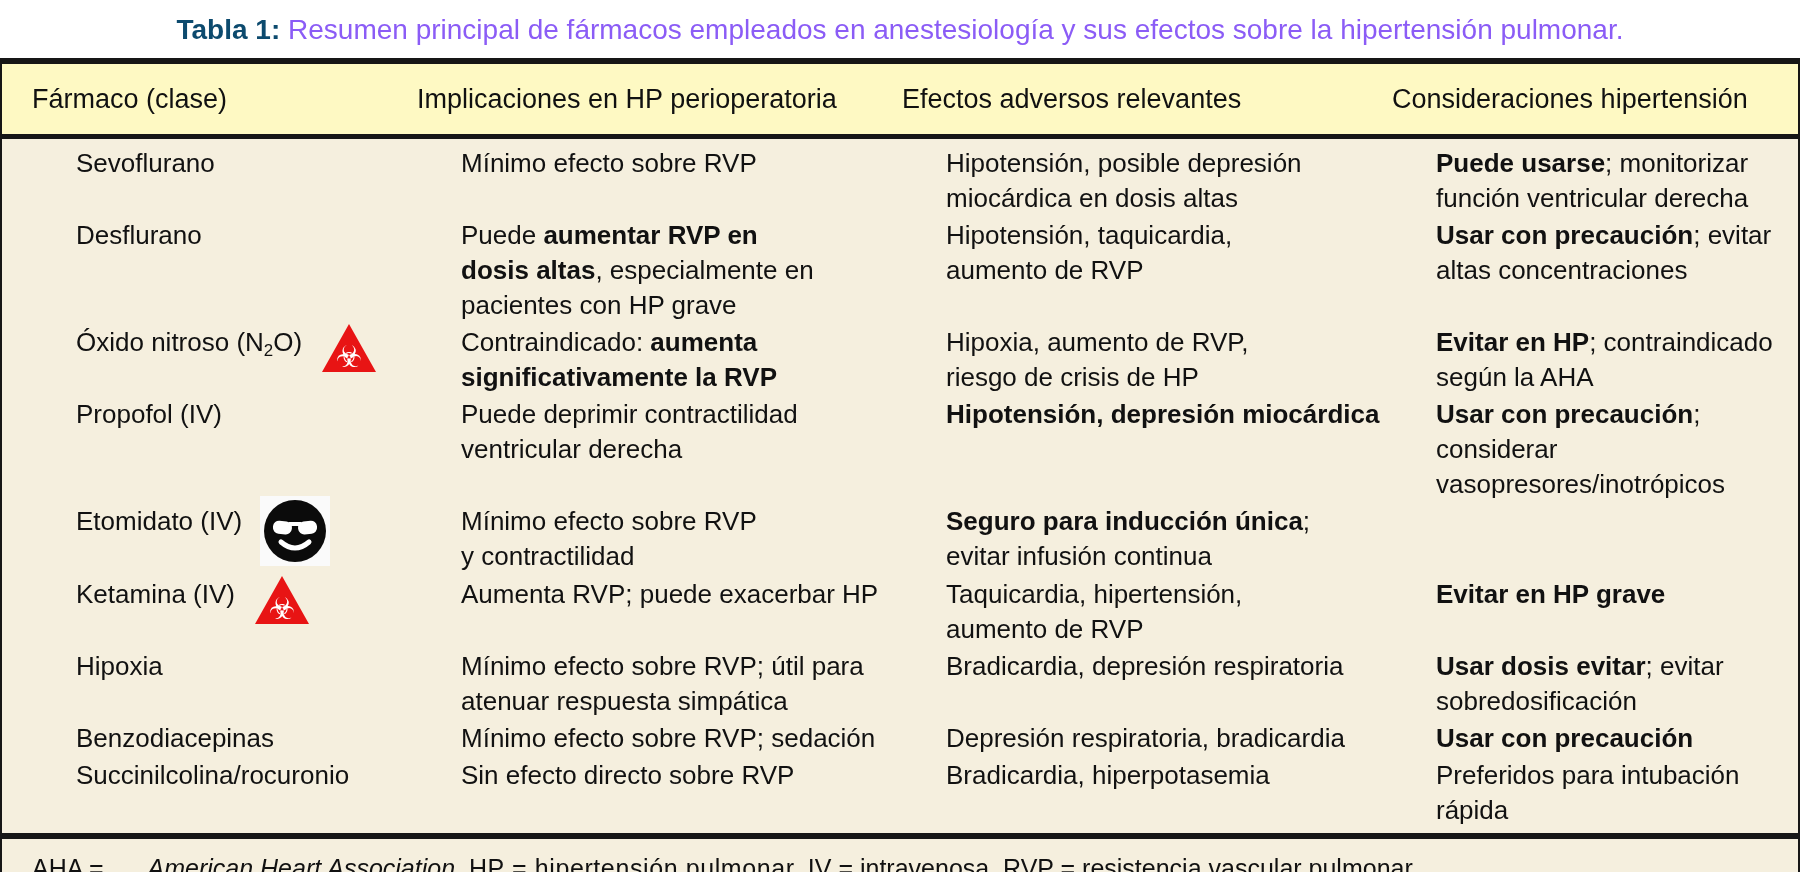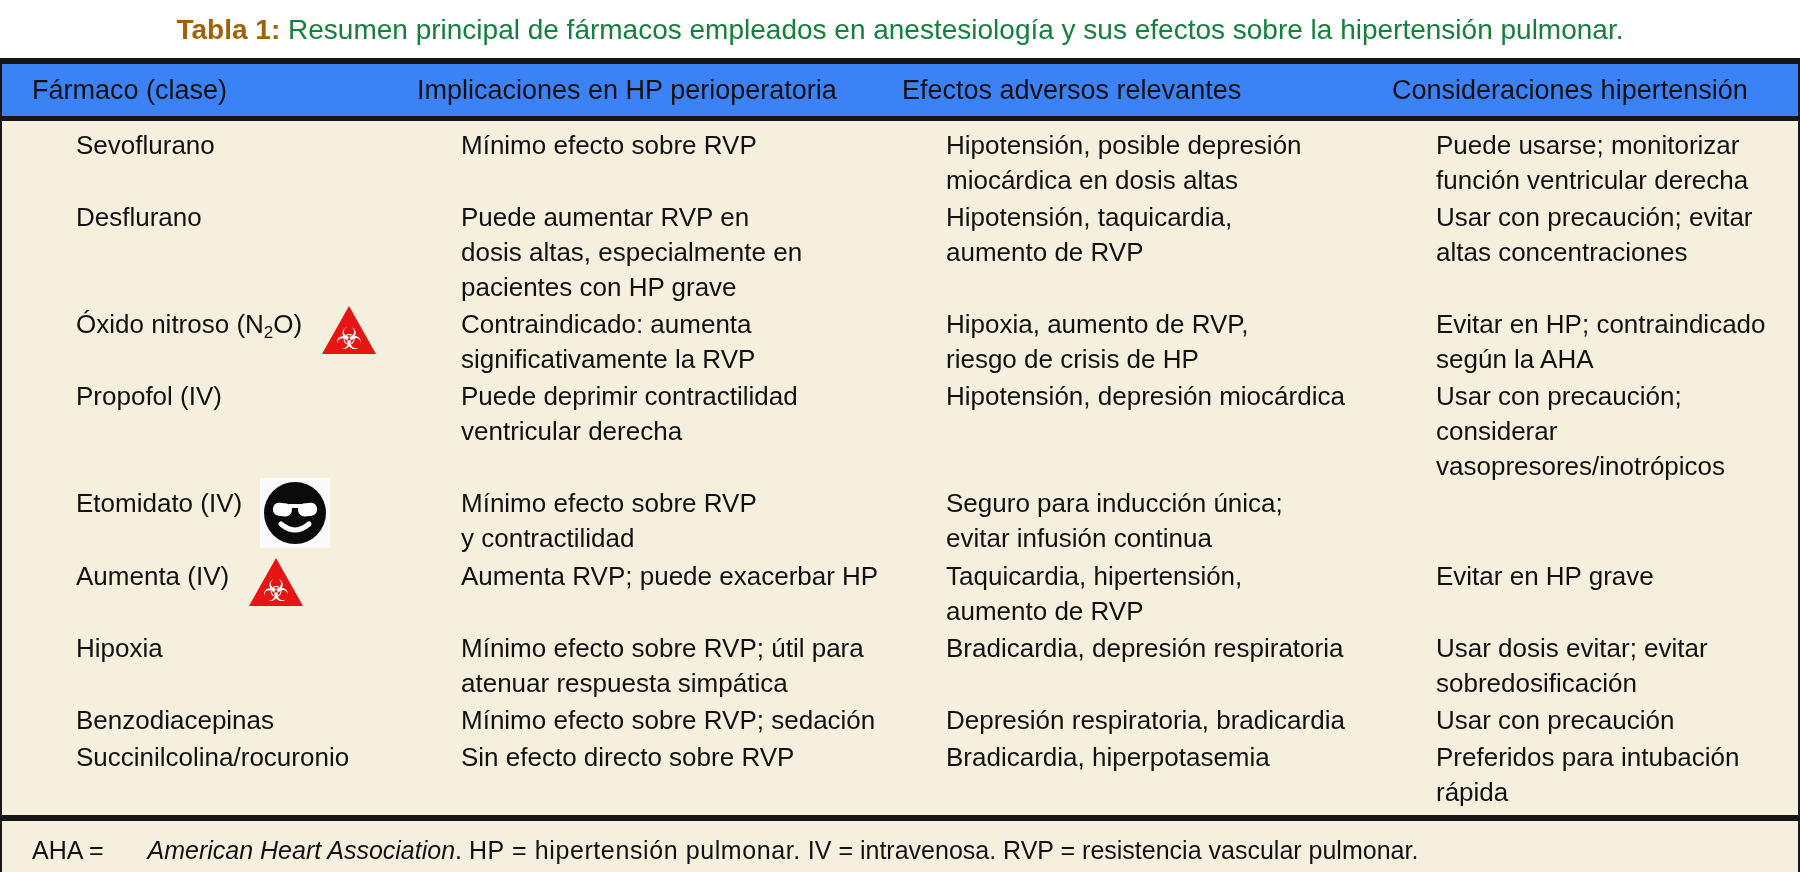--- a/index.html
+++ b/index.html
@@ -3,56 +3,56 @@
 <meta charset="utf-8">
 <style>
   html,body{margin:0;padding:0;background:#fff;}
   .page{position:relative;width:1800px;height:872px;background:#ffffff;
         font-family:"Liberation Sans",sans-serif;color:#111;overflow:hidden;}
 
   
   .title{position:absolute;top:12px;left:0;width:100%;text-align:center;
          font-size:28px;line-height:36px;}
   .title .t-label{font-weight:bold;}
-  .title .t-text{color:#15803d;}
+  .title .t-text{color:#8b5cf6;}
 
   
   .tablewrap{position:absolute;top:58px;left:0;width:1800px;box-sizing:border-box;
              border-left:2px solid #161616;border-right:2px solid #161616;
              background:#f5efde;}
   .rule{height:6px;background:#161616;}
   .rule.thin{height:5px;}
 
   .grid-cols{display:grid;grid-template-columns:385px 485px 490px 1fr;}
 
-  .thead{background:#3b82f6;height:52px;align-items:center;
+  .thead{background:#fef9c3;height:70px;align-items:center;
          padding-left:30px;font-size:27px;}
 
   .tbody{padding:6px 0 4px 30px;margin-left:44px;}
   .trow{padding:1px 0;font-size:26px;line-height:35px;}
   .cell{padding-right:18px;}
   .drug-cell{display:flex;gap:18px;align-items:flex-start;}
   .icon{flex:0 0 auto;margin-top:-4px;display:inline-block;}
   .icon.face{margin-top:-8px;}
 
-  .seg-b{font-weight:normal;}
+  .seg-b{font-weight:bold;}
   .seg-i{font-style:italic;margin-left:37px;}
   .seg-w{letter-spacing:0.6px;}
   .seg-sub{font-size:65%;vertical-align:-5px;}
 
   
   .footnotes{padding:12px 0 0 30px;font-size:25px;line-height:35px;height:76px;}
 </style>
 </head>
 <body>
 
 <div class="page">
 
   <div class="title">
-    <span class="t-label" style="color: #a16207;">Tabla 1:</span><span class="t-text"> Resumen principal de fármacos empleados en anestesiología y sus efectos sobre la hipertensión pulmonar.</span>
+    <span class="t-label" style="color: #0c4a6e;">Tabla 1:</span><span class="t-text"> Resumen principal de fármacos empleados en anestesiología y sus efectos sobre la hipertensión pulmonar.</span>
   </div>
 
   <div class="tablewrap">
     <div class="rule"></div>
 
     <div class="thead grid-cols">
       <div class="hcell">Fármaco (clase)</div>
       <div class="hcell">Implicaciones en HP perioperatoria</div>
       <div class="hcell">Efectos adversos relevantes</div>
       <div class="hcell">Consideraciones hipertensión</div>
@@ -111,21 +111,21 @@
     <rect x="29" y="26" width="12" height="4" fill="#ffffff"></rect>
     <path d="M21 46 Q35 58 49 46" stroke="#ffffff" stroke-width="5" fill="none" stroke-linecap="round"></path>
   </svg>
 </span>
           </div>
           <div class="cell"><span>Mínimo efecto sobre RVP</span><br><span>y contractilidad</span></div>
           <div class="cell"><span class="seg-b">Seguro para inducción única</span><span>;</span><br><span>evitar infusión continua</span></div>
         </div>
         <div class="trow grid-cols">
           <div class="cell drug-cell">
-            <span>Aumenta (IV)</span>
+            <span>Ketamina (IV)</span>
             <span class="icon">
   <svg width="58" height="54" viewBox="0 0 58 54" aria-hidden="true">
     <polygon points="29,3 56,51 2,51" fill="#e81414"></polygon>
     <text x="29" y="46" text-anchor="middle" font-size="30" font-family="DejaVu Sans" fill="#ffffff">☣</text>
   </svg>
 </span>
           </div>
           <div class="cell"><span>Aumenta RVP; puede exacerbar HP</span></div>
           <div class="cell"><span>Taquicardia, hipertensión,</span><br><span>aumento de RVP</span></div>
           <div class="cell"><span class="seg-b">Evitar en HP grave</span></div>

